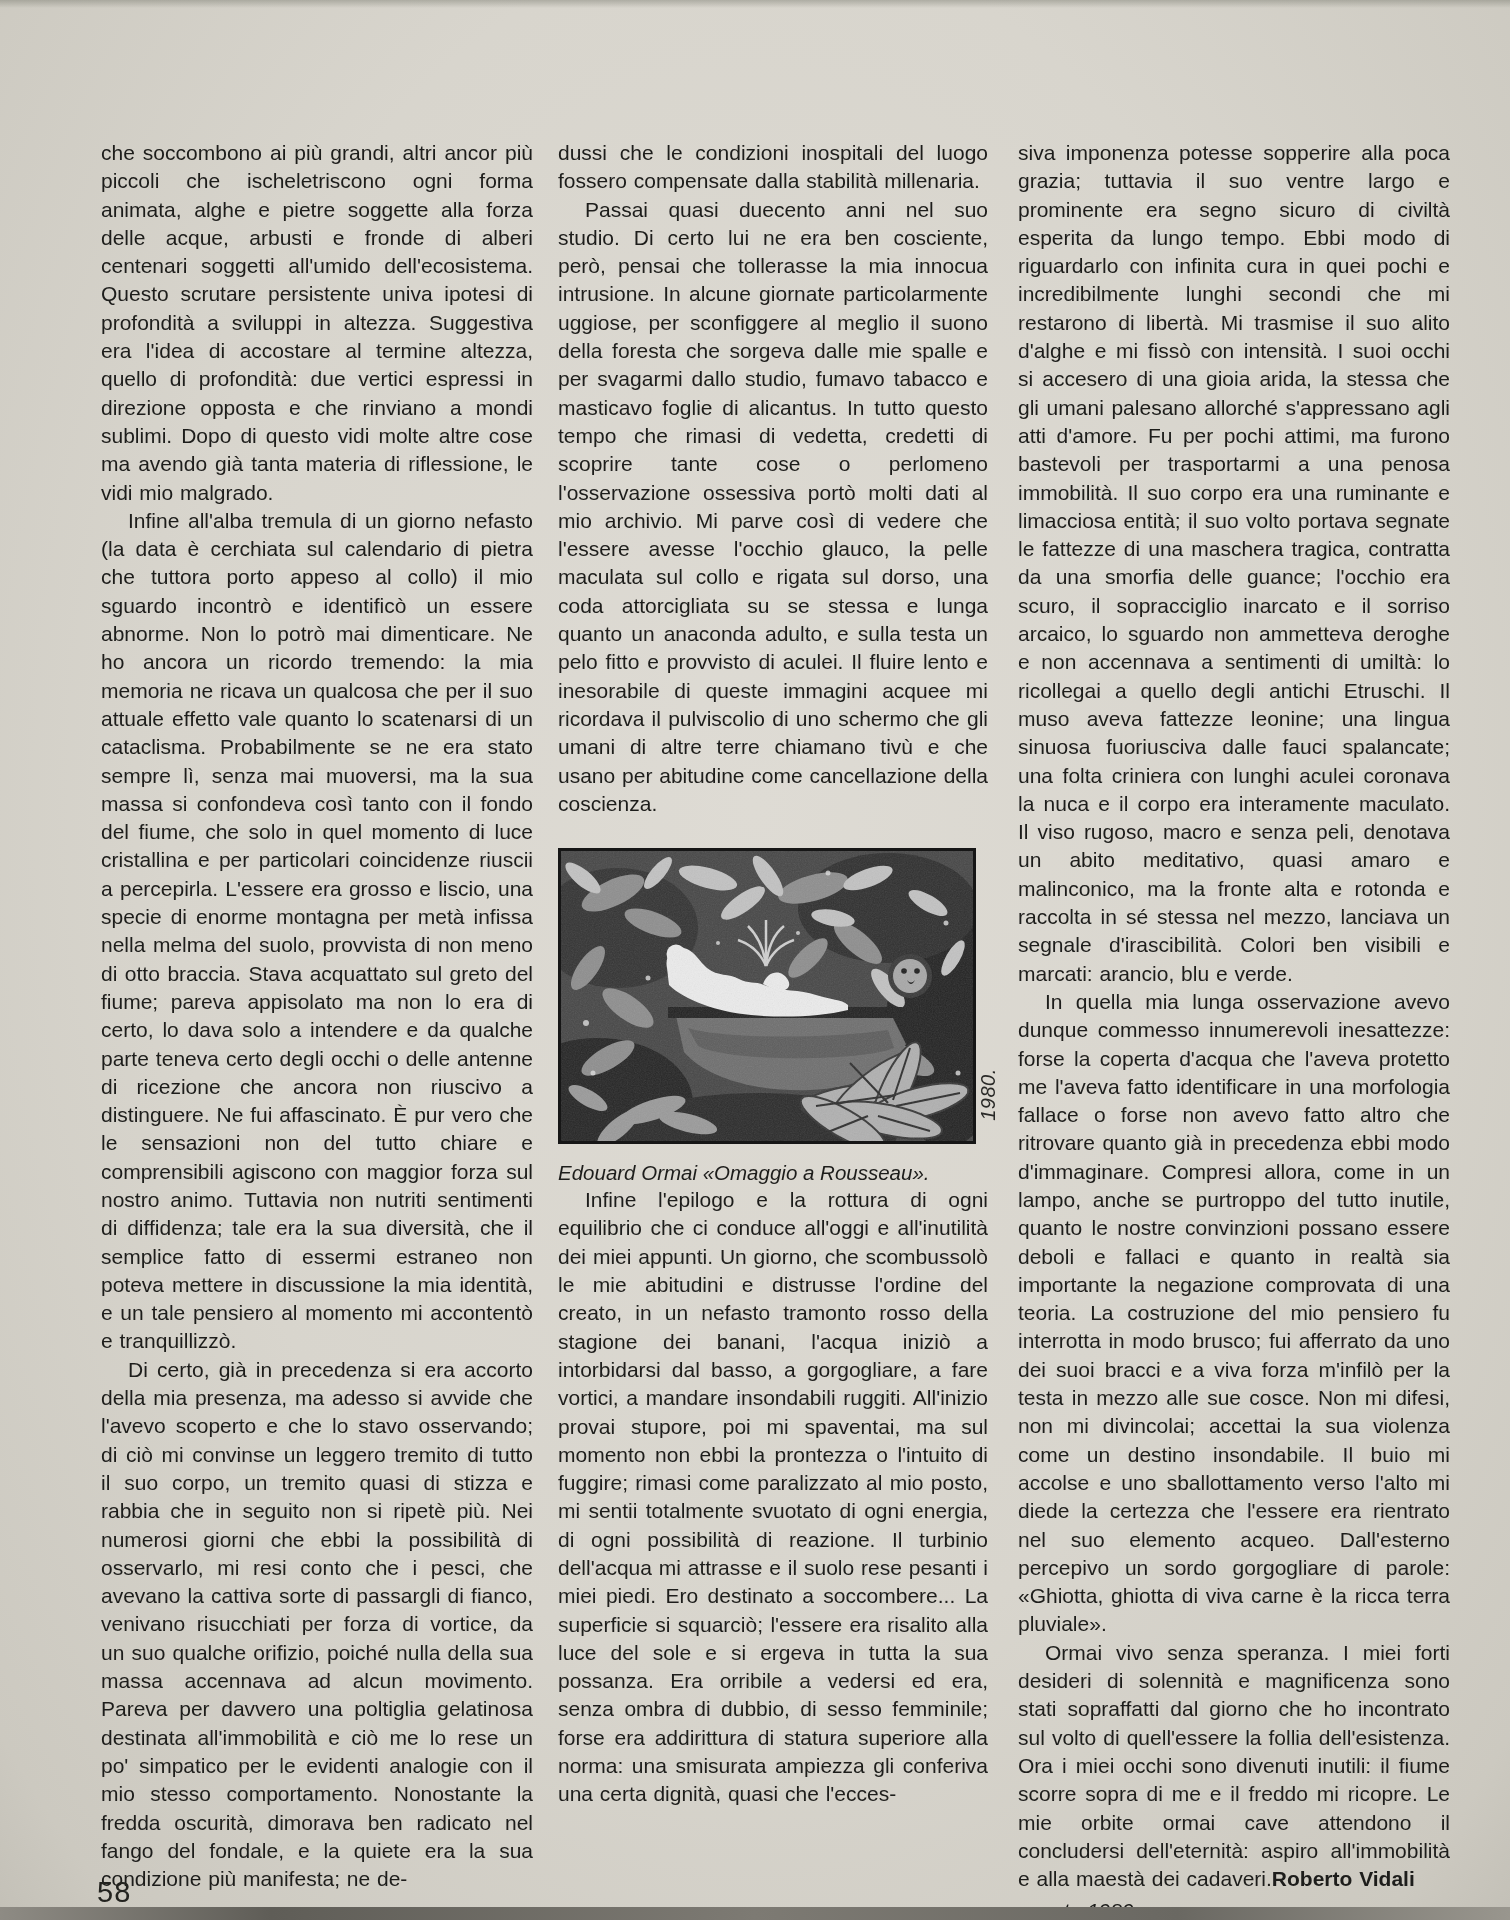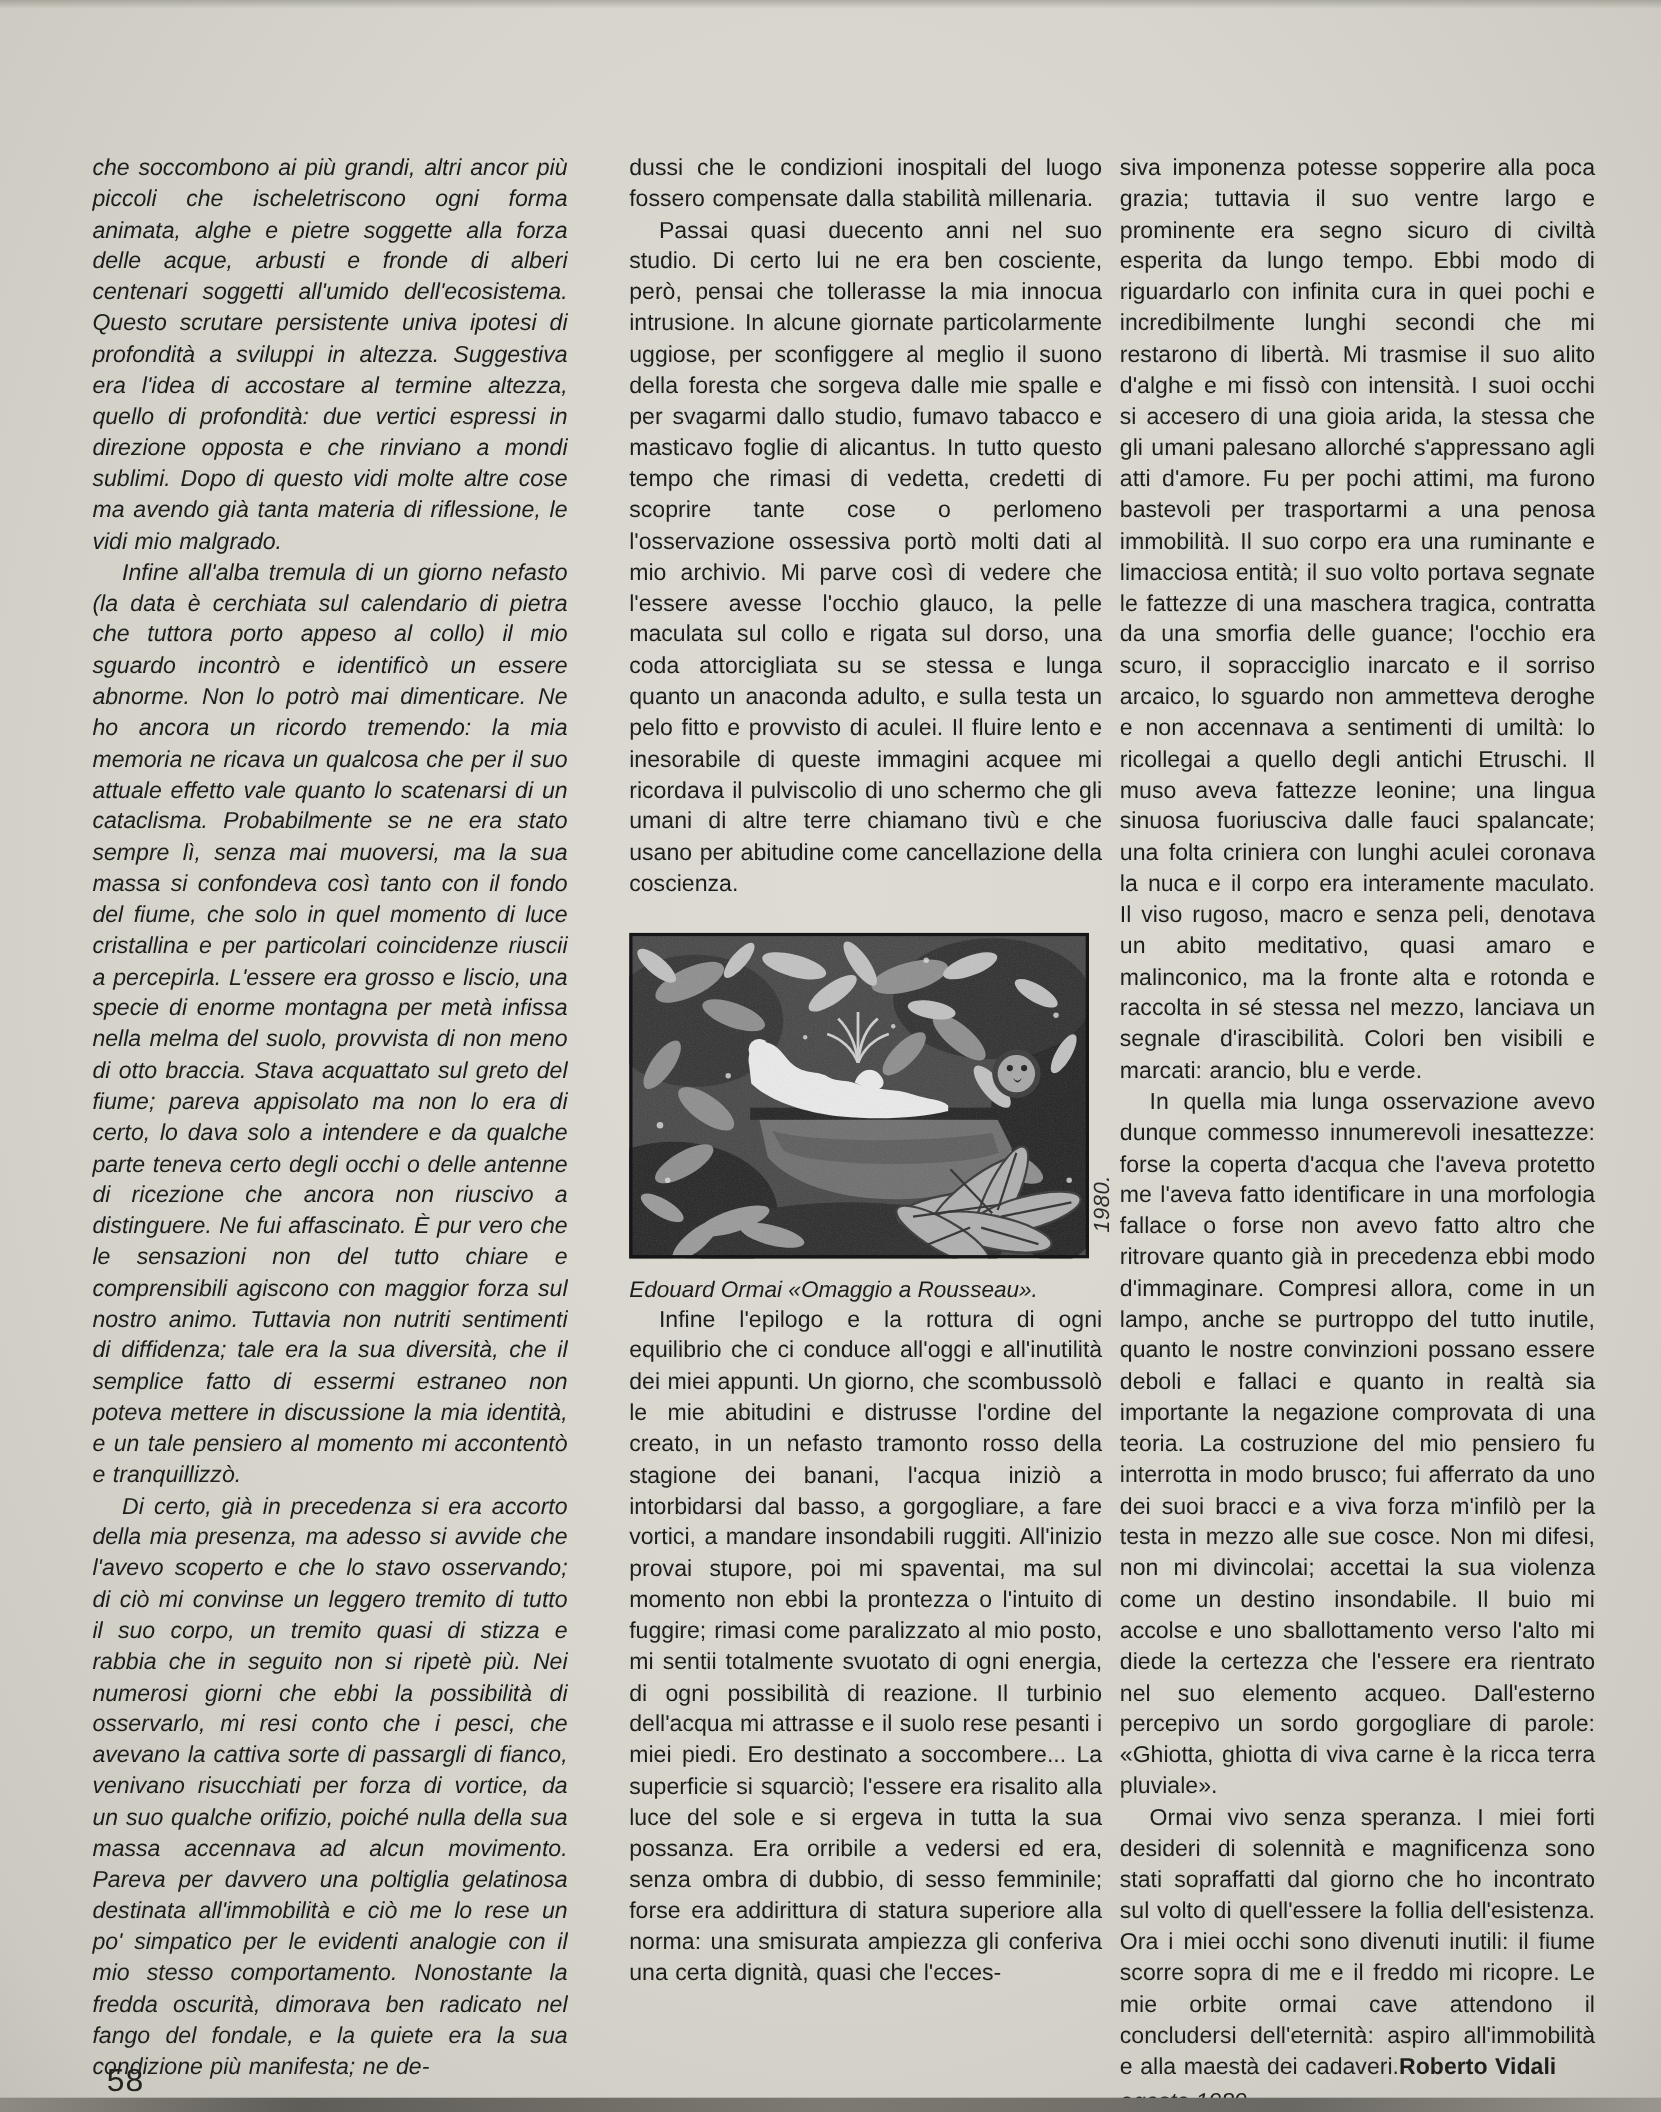--- a/index.html
+++ b/index.html
@@ -12,22 +12,22 @@
     position:relative;width:1510px;height:1920px;overflow:hidden;
     background:radial-gradient(ellipse at 50% 42%,#dedbd4 0%,#d8d5cd 55%,#ccc9c0 92%,#c3c0b7 100%);
     color:#1d1d1b;
   }
   .page::before{
     content:"";position:absolute;left:0;top:0;right:0;height:8px;
     background:linear-gradient(180deg,rgba(110,112,100,.40),rgba(110,112,100,0));
     pointer-events:none;
   }
   .col{position:absolute;top:139px;}
-  #col1{left:84px;width:432px;font-style:italic;}
-  #col2{left:572px;width:430px;}
+  #col1{left:101px;width:432px;}
+  #col2{left:558px;width:430px;}
   #col3{left:1018px;width:432px;}
   .para{
     margin:0;font-size:21px;line-height:28.3px;text-align:justify;
     word-spacing:1px;hyphens:auto;-webkit-hyphens:auto;
   }
   .para.indent{text-indent:27px;}
   figure.photo{
     margin:30px 0 0 0;position:relative;width:418px;height:296px;
   }
   figure.photo svg{display:block;}

